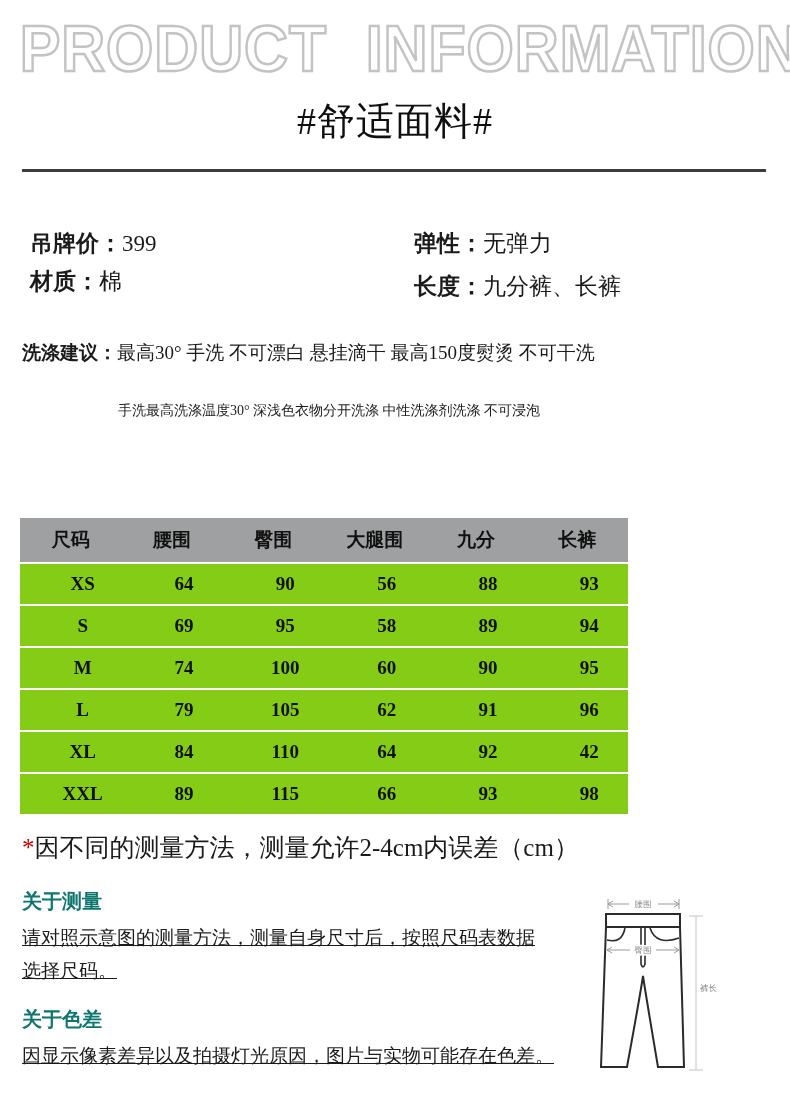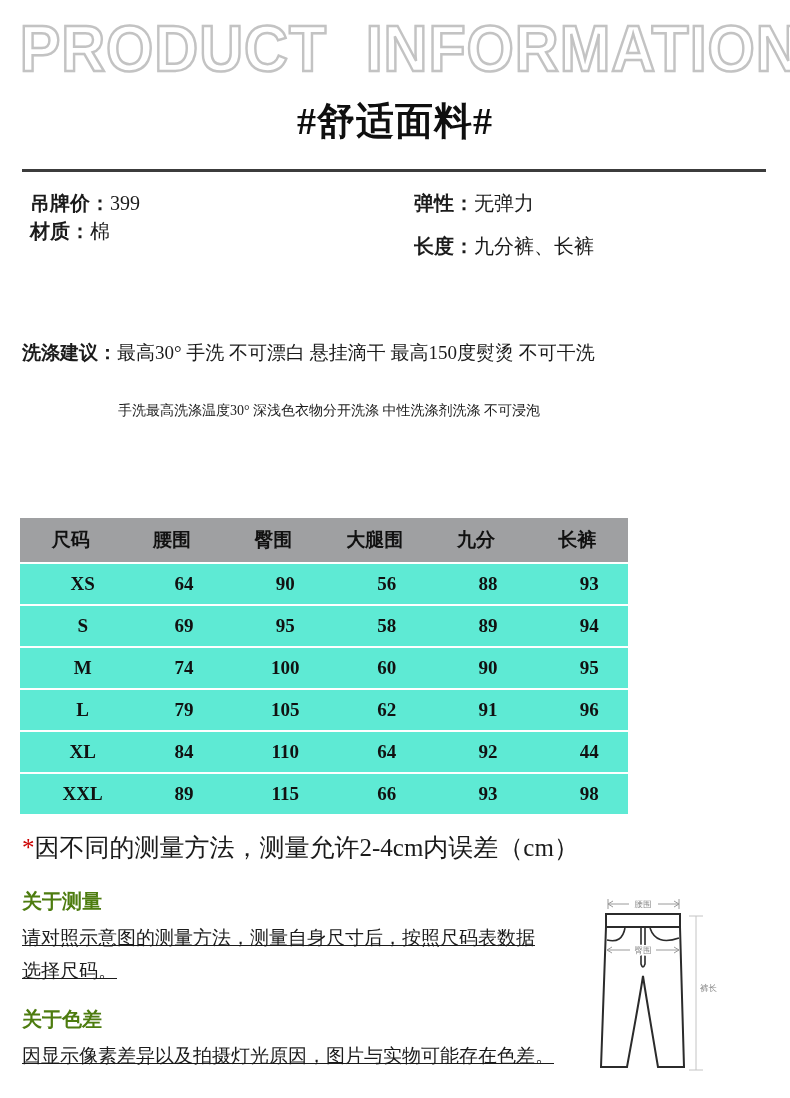--- a/index.html
+++ b/index.html
@@ -21,36 +21,36 @@
     letter-spacing:1px;word-spacing:22px;
     color:#ffffff;
     -webkit-text-stroke:2.5px #c3c3c3;
     text-shadow:0 0 1px #cfcfcf,0 0 2px #d8d8d8;
     transform:scaleX(0.95);
     white-space:nowrap;
   }
   .subtitle{
     position:absolute;top:96px;left:0;right:0;
     text-align:center;
-    font-size:38px;font-weight:bold;
+    font-size:38px;font-weight:normal;
     letter-spacing:1px;
     color:#0f0f0f;
   }
   .divider{
     position:absolute;top:169px;left:22px;width:744px;height:3px;
     background:#3c3c3c;
   }
   .detail{
     position:absolute;
-    font-size:20px;line-height:26px;white-space:nowrap;
+    font-size:23px;line-height:26px;white-space:nowrap;margin-top:41px;
   }
   .detail b{font-weight:bold;}
   .d1{top:190px;left:30px;}
   .d2{top:190px;left:414px;}
-  .d3{top:218px;left:30px;}
+  .d3{top:228px;left:30px;}
   .d4{top:233px;left:414px;}
   .wash1{
     position:absolute;top:340px;left:22px;
     font-size:19px;white-space:nowrap;
   }
   .wash1 b{font-weight:bold;}
   .wash2{
     position:absolute;top:402px;left:118px;
     font-size:14px;white-space:nowrap;text-align:right;
   }
@@ -59,31 +59,31 @@
     position:absolute;top:516px;left:20px;width:608px;
     border-collapse:separate;border-spacing:0 2px;
     font-size:19px;text-align:center;
     table-layout:fixed;
   }
   .size-table th{
     background:#9fa0a2;height:42px;
     font-weight:bold;color:#111;
   }
   .size-table td{
-    background:#5eead4;height:38px;
+    background:#84cc16;height:38px;
     font-weight:600;color:#111;padding-left:25px;
   }
   .note{
     position:absolute;top:831px;left:22px;
     font-size:25px;white-space:nowrap;
   }
   .note .star{color:#cc0000;}
   .sec-h{
     position:absolute;left:22px;
-    font-size:20px;font-weight:bold;color:#4d7c0f;
+    font-size:20px;font-weight:bold;color:#0f766e;
   }
   .h-measure{top:888px;}
   .h-color{top:1006px;}
   .sec-body{
     position:absolute;left:22px;
     font-size:19px;line-height:33px;color:#1b1b1b;text-decoration:underline;
   }
   .b-measure{top:921px;width:520px;}
   .b-color{top:1039px;width:560px;}
   .pants{
@@ -166,21 +166,21 @@
           <td>62</td>
           <td>91</td>
           <td>96</td>
         </tr>
         <tr>
           <td>XL</td>
           <td>84</td>
           <td>110</td>
           <td>64</td>
           <td>92</td>
-          <td>44</td>
+          <td>42</td>
         </tr>
         <tr>
           <td>XXL</td>
           <td>89</td>
           <td>115</td>
           <td>66</td>
           <td>93</td>
           <td>98</td>
         </tr>
       </tbody>

